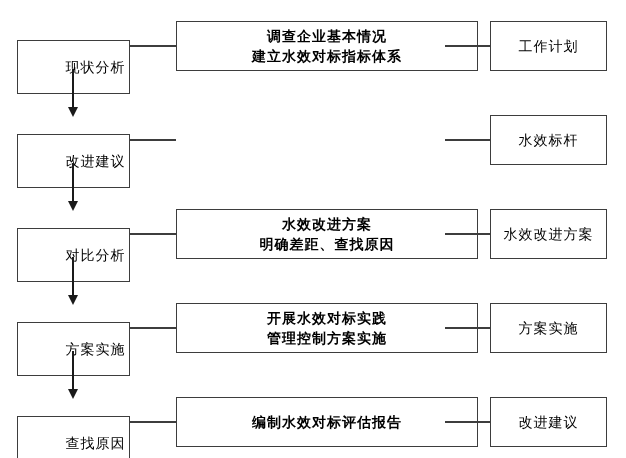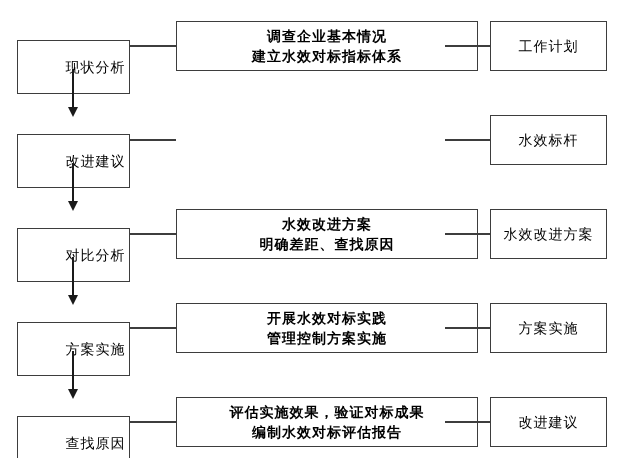--- a/index.html
+++ b/index.html
@@ -149,21 +149,20 @@
     <div class="varrow-line"></div>
     <div class="varrow-head"></div>
   </div>
 
   <div class="row">
     <div class="box stage">
         <span>查找原因</span>
       </div>
     <div class="hline first"></div>
     <div class="box action">
-      <span>评估实施效果，验证对标成果</span>
       <span>编制水效对标评估报告</span>
     </div>
     <div class="hline second"></div>
     <div class="box output">
         <span>改进建议</span>
       </div>
 
   </div>
 
 </div>

